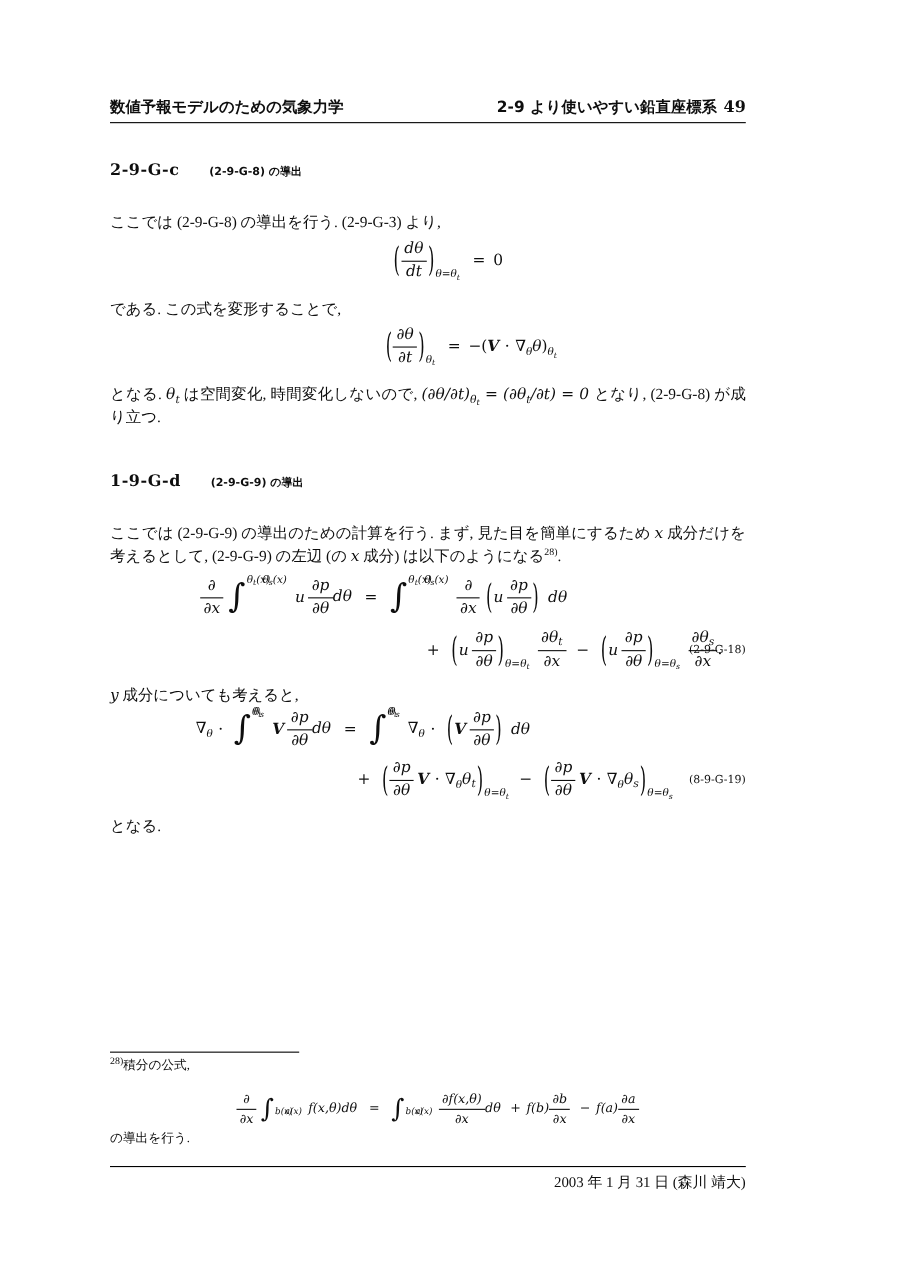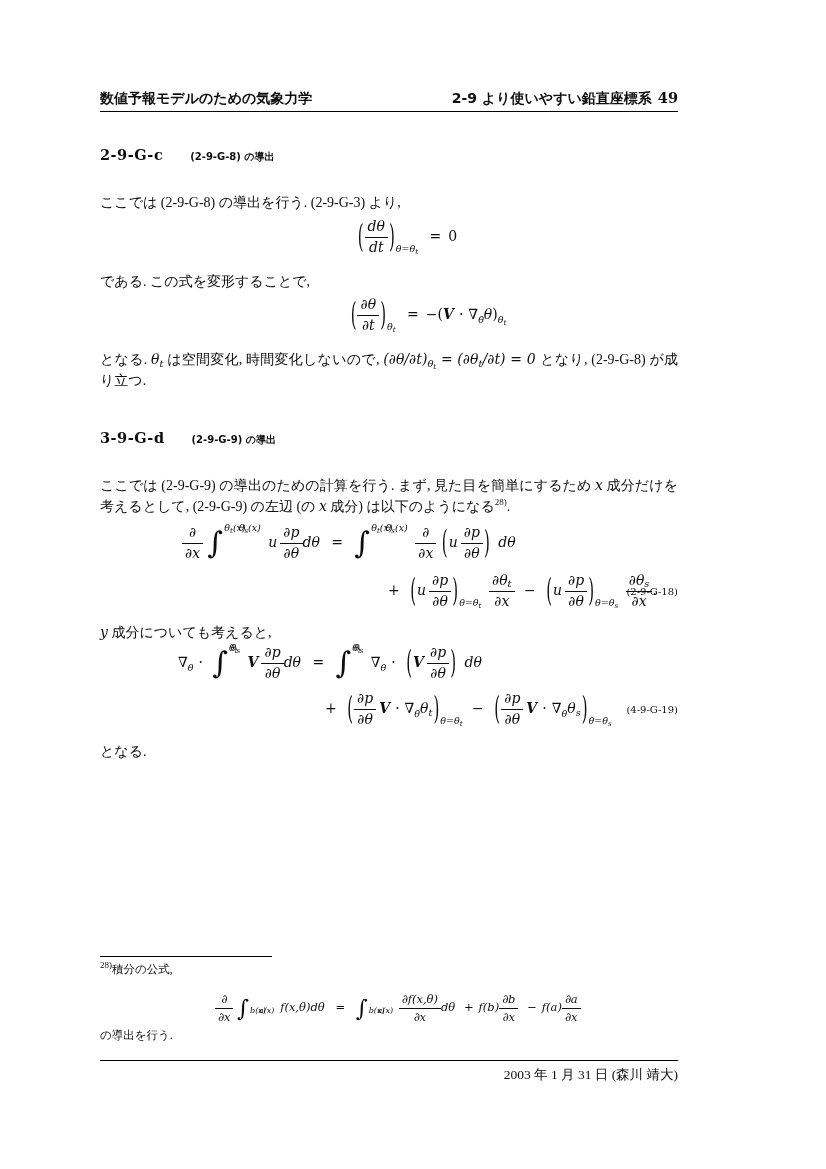--- a/index.html
+++ b/index.html
@@ -88,21 +88,21 @@
       <span class="bp">(</span><span class="frac"><span class="num">∂θ</span><span class="den">∂t</span></span><span class="bp">)</span><span class="psub"><span>θ</span><span class="iss">t</span></span>
       <span class="up mx">=</span><span class="up">−</span><span class="up">(</span><span class="bv">V</span><span class="up op">·</span><span class="up">∇</span><span class="msub">θ</span><span>θ</span><span class="up">)</span><span class="msub"><span>θ</span><span class="iss">t</span></span>
     </div>
   </div>
 
   <div class="para" style="top:349px;">
     <span>となる. </span><span class="mi">θ</span><span class="mi isub">t</span><span> は空間変化, 時間変化しないので, </span><span class="mi">(∂θ/∂t)</span><span class="mi isub"><span>θ</span><span class="iss">t</span></span><span class="mi"> = (∂θ</span><span class="mi isub">t</span><span class="mi">/∂t) = 0 </span><span>となり, (2-9-G-8) が成り立つ.</span>
   </div>
 
   <div class="sechead" style="top:429px;">
-    <span class="secnum">3-9-G-d</span><span class="sectitle">(2-9-G-9) の導出</span>
+    <span class="secnum">1-9-G-d</span><span class="sectitle">(2-9-G-9) の導出</span>
   </div>
 
   <div class="para" style="top:475px;">
     <span>ここでは (2-9-G-9) の導出のための計算を行う. まず, 見た目を簡単にするため </span><span class="mi">x</span><span> 成分だけを考えるとして, (2-9-G-9) の左辺 (の </span><span class="mi">x</span><span> 成分) は以下のようになる</span><span class="fnref">28)</span><span>.</span>
   </div>
 
   <div class="eq" style="top:523px;">
     <div class="line" style="margin-left:82px;">
       <span class="frac"><span class="num">∂</span><span class="den">∂x</span></span>
       <span class="intw"><span class="isign">∫</span><span class="ilims">
@@ -149,21 +149,21 @@
           </span></span>
       <span class="up">∇</span><span class="msub">θ</span><span class="up op">·</span>
       <span class="bp">(</span><span class="bv mr3">V</span><span class="frac"><span class="num">∂p</span><span class="den">∂θ</span></span><span class="bp">)</span>
       <span class="ml3">dθ</span>
     </div>
     <div class="line" style="margin-left:220px; margin-top:8px;">
       <span class="up op">+</span>
       <span class="bp">(</span><span class="frac mr3"><span class="num">∂p</span><span class="den">∂θ</span></span><span class="bv">V</span><span class="up op">·</span><span class="up">∇</span><span class="msub">θ</span><span>θ</span><span class="ss">t</span><span class="bp">)</span><span class="psub"><span>θ=θ</span><span class="iss">t</span></span>
       <span class="up op">−</span>
       <span class="bp">(</span><span class="frac mr3"><span class="num">∂p</span><span class="den">∂θ</span></span><span class="bv">V</span><span class="up op">·</span><span class="up">∇</span><span class="msub">θ</span><span>θ</span><span class="ss">s</span><span class="bp">)</span><span class="psub"><span>θ=θ</span><span class="iss">s</span></span>
-      <span class="eqlabel">(4-9-G-19)</span>
+      <span class="eqlabel">(8-9-G-19)</span>
     </div>
   </div>
 
   <div class="para" style="top:741px;">となる.</div>
 
   <div class="rule" style="left:100px; top:956px; width:172px;"></div>
   <div class="para fn-small" style="top:961px;">
     <span class="fnref">28)</span><span>積分の公式,</span>
   </div>
 

